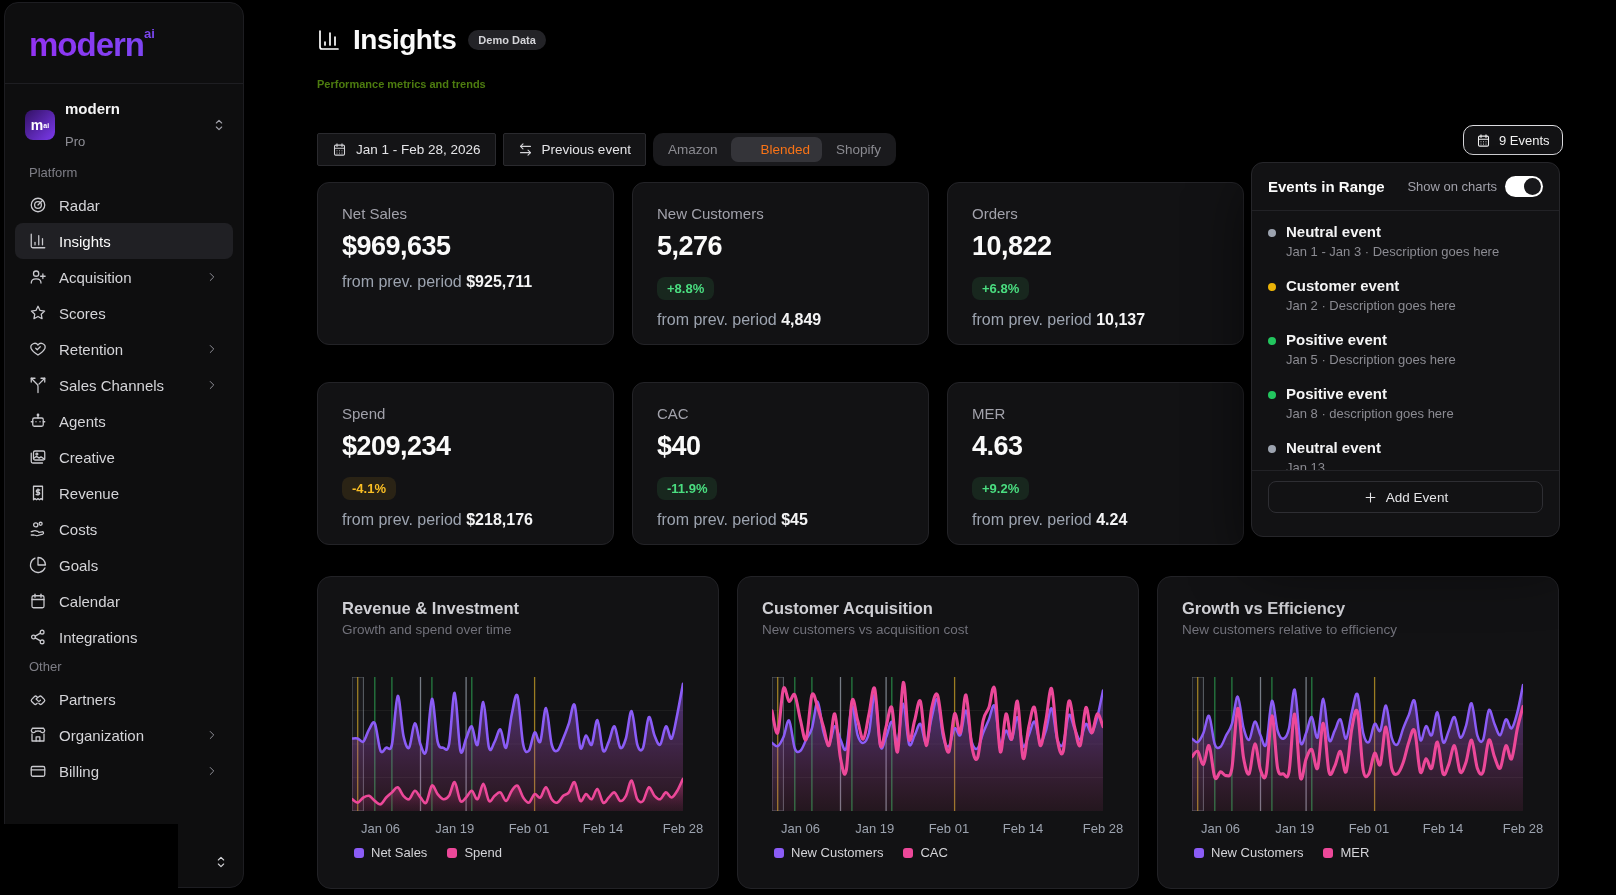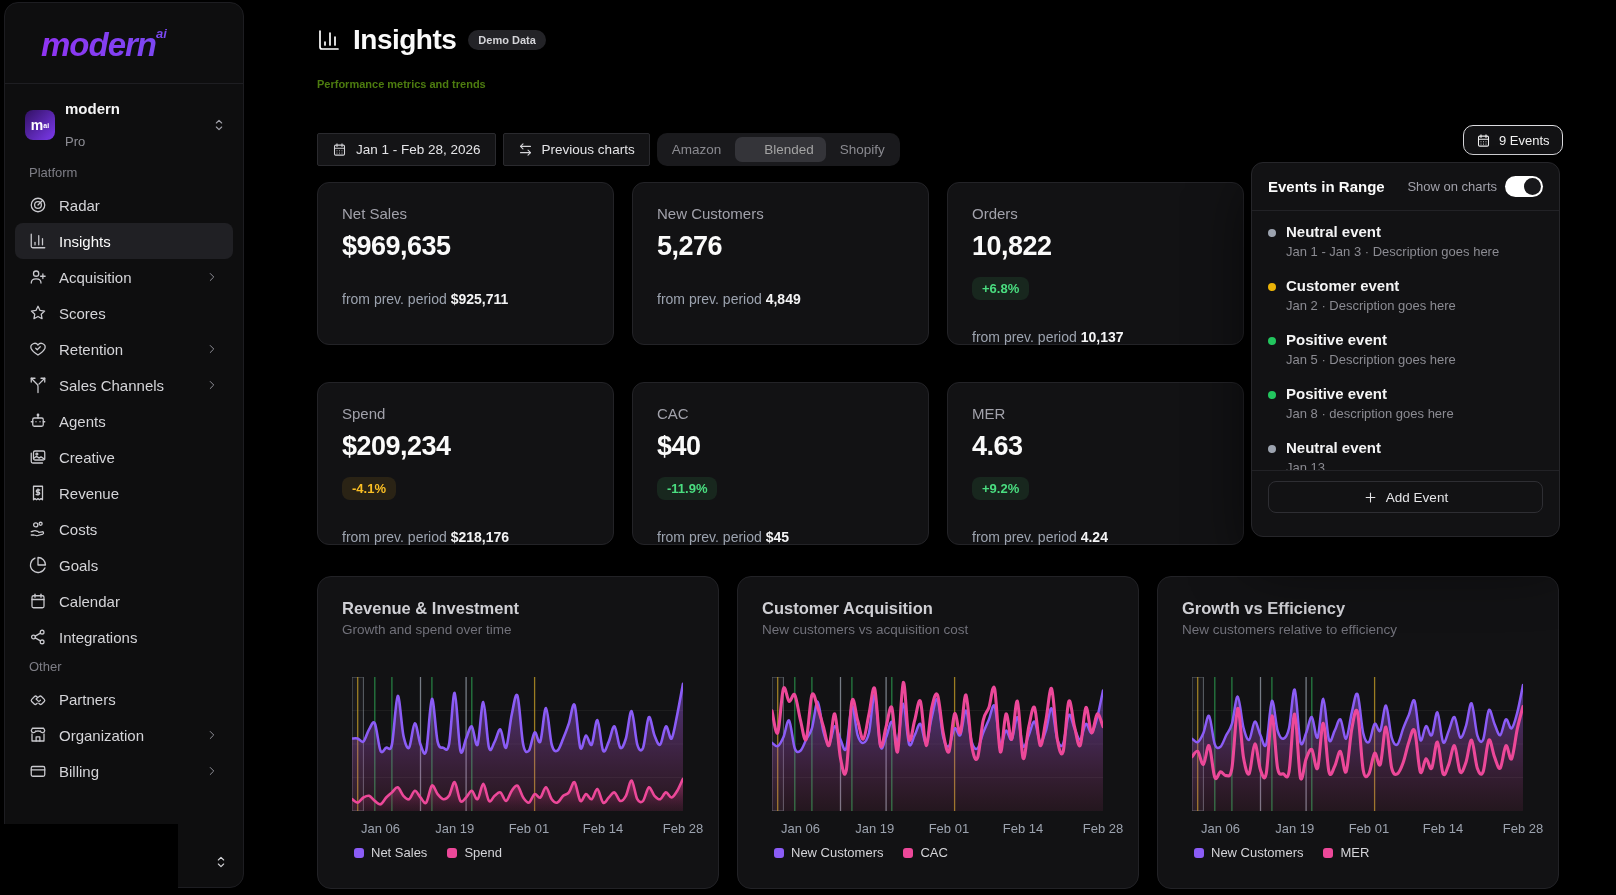--- a/index.html
+++ b/index.html
@@ -3,23 +3,23 @@
 <meta charset="utf-8">
 <style>
   * { margin:0; padding:0; box-sizing:border-box; }
   html,body { background:#000; width:1616px; height:895px; overflow:hidden;
     font-family:"Liberation Sans", sans-serif; color:#e4e4e7; }
   body { position:relative; }
 
   
   .sidebar { position:absolute; left:4px; top:2px; width:240px; height:886px;
     background:#0e0e0f; border:1px solid #1d1d21; border-radius:14px; z-index:2; }
-  .logo { padding:24px 0 0 36px; font-size:33px; font-weight:700; letter-spacing:-1px;
+  .logo { padding:24px 0 0 24px; font-size:33px; font-weight:700; letter-spacing:-1px;
     background:linear-gradient(90deg,#962ef2,#6c55f2);
-    -webkit-background-clip:text; background-clip:text; color:transparent; line-height:1;font-style:italic; }
+    -webkit-background-clip:text; background-clip:text; color:transparent; line-height:1; }
   .logo sup { font-size:13px; font-weight:700; vertical-align:18px; letter-spacing:0; }
   .side-div { height:1px; background:#1e1e22; margin-top:22px; }
   .workspace { display:flex; align-items:center; gap:10px; padding:16px 16px 0 20px; }
   .ws-avatar { width:30px; height:30px; border-radius:8px; flex:0 0 auto;
     background:linear-gradient(135deg,#321164,#7c3aed); display:flex; align-items:center;
     justify-content:center; color:#fff; font-size:14px; font-weight:700; }
   .ws-avatar sup { font-size:7px; vertical-align:6px; }
   .ws-meta { flex:1; line-height:1.15; }
   .ws-name { font-size:15px; font-weight:600; color:#f4f4f5; }
   .ws-plan { font-size:13px; color:#8e8e96; margin-top:18px; }
@@ -50,38 +50,38 @@
   
   .filter-row { position:absolute; left:317px; top:133px; display:flex; gap:7px; height:33px; }
   .pill-btn { display:flex; align-items:center; gap:9px; background:#141416;
     border:1px solid #2a2a2e; border-radius:2px; padding:0 14px; color:#e4e4e7;
     font-size:13.5px; cursor:pointer; }
   .pill-btn .ico { display:flex; color:#d4d4d8; }
   .segmented { display:flex; align-items:center; background:#1a1a1d; border-radius:10px;
     padding:3px; gap:2px; }
   .seg-opt { border:none; background:transparent; color:#8a8a90; font-size:13.5px;
     padding:5px 12px; border-radius:7px; cursor:pointer; font-family:inherit; }
-  .seg-opt.active { background:#343439; color:#a3a3a3;padding-left:29px; }
+  .seg-opt.active { background:#343439; color:#f97316;padding-left:29px; }
   .events-btn { position:absolute; left:1463px; top:125px; height:30px; display:flex;
     align-items:center; gap:8px; background:#131315; border:1px solid #dedee2;
     border-radius:10px; padding:0 12px; color:#fafafa; font-size:13px; cursor:pointer; z-index:6; }
   .events-btn .ico { display:flex; }
 
   
   .metrics { position:absolute; left:317px; top:182px; display:grid;
     grid-template-columns:repeat(3,297px); gap:37px 18px; }
   .m-card { height:163px; background:#121214; border:1px solid #232327; border-radius:12px;
     padding:22px 24px; }
   .m-label { font-size:15px; color:#a1a1aa; }
   .m-value { font-size:27px; font-weight:700; color:#fafafa; letter-spacing:-0.5px; margin-top:9px; }
   .m-pill { display:inline-block; font-size:13px; font-weight:600; padding:4px 10px;
     border-radius:8px; margin-top:15px; }
   .m-pill.green { color:#4ade80; background:rgba(74,222,128,0.10); }
   .m-pill.amber { color:#fbbf24; background:rgba(251,191,36,0.10); }
-  .m-prev { font-size:14px; color:#9ca3af; margin-top:29px; }
+  .m-prev { font-size:16px; color:#9ca3af; margin-top:11px; }
   .m-prev b { color:#f4f4f5; font-weight:600; }
 
   
   .ev-panel { position:absolute; left:1251px; top:162px; width:309px; height:375px;
     background:#121214; border:1px solid #26262a; border-radius:12px; z-index:7;
     box-shadow:0 24px 60px rgba(0,0,0,0.65); display:flex; flex-direction:column; }
   .ev-head { display:flex; align-items:center; padding:13px 16px; border-bottom:1px solid #222226; }
   .ev-head-title { font-size:15px; font-weight:700; color:#fafafa; flex:1; }
   .ev-toggle-label { font-size:13px; color:#a1a1aa; margin-right:8px; }
   .toggle { width:38px; height:21px; background:#fff; border-radius:11px; position:relative; cursor:pointer; }
@@ -367,21 +367,21 @@
   </button>
   <button class="pill-btn">
     <span class="ico" style="width: 15px; height: 15px;">
         <svg viewBox="0 0 24 24" fill="none" stroke="currentColor" stroke-width="1.7" stroke-linecap="round" stroke-linejoin="round" width="100%" height="100%">
           <path d="M8 3L4 7l4 4"></path>
           <path d="M4 7h16"></path>
           <path d="M16 21l4-4-4-4"></path>
           <path d="M20 17H4"></path>
         </svg>
       </span>
-    <span>Previous charts</span>
+    <span>Previous event</span>
   </button>
   <div class="segmented">
       <button class="seg-opt">Amazon</button>
       <button class="seg-opt active">Blended</button>
       <button class="seg-opt">Shopify</button>
     </div>
 </div>
 <button class="events-btn">
   <span class="ico" style="width: 15px; height: 15px;">
       <svg viewBox="0 0 24 24" fill="none" stroke="currentColor" stroke-width="1.7" stroke-linecap="round" stroke-linejoin="round" width="100%" height="100%">
@@ -397,20 +397,21 @@
 
 <div class="metrics">
   <div class="m-card">
     <div class="m-label">Net Sales</div>
     <div class="m-value">$969,635</div>
     <div class="m-prev"><span>from prev. period</span> <b>$925,711</b></div>
   </div>
   <div class="m-card">
     <div class="m-label">New Customers</div>
     <div class="m-value">5,276</div>
+    <div><span class="m-pill green">+8.8%</span></div>
     <div class="m-prev"><span>from prev. period</span> <b>4,849</b></div>
   </div>
   <div class="m-card">
     <div class="m-label">Orders</div>
     <div class="m-value">10,822</div>
     <div><span class="m-pill green">+6.8%</span></div>
     <div class="m-prev"><span>from prev. period</span> <b>10,137</b></div>
   </div>
   <div class="m-card">
     <div class="m-label">Spend</div>

